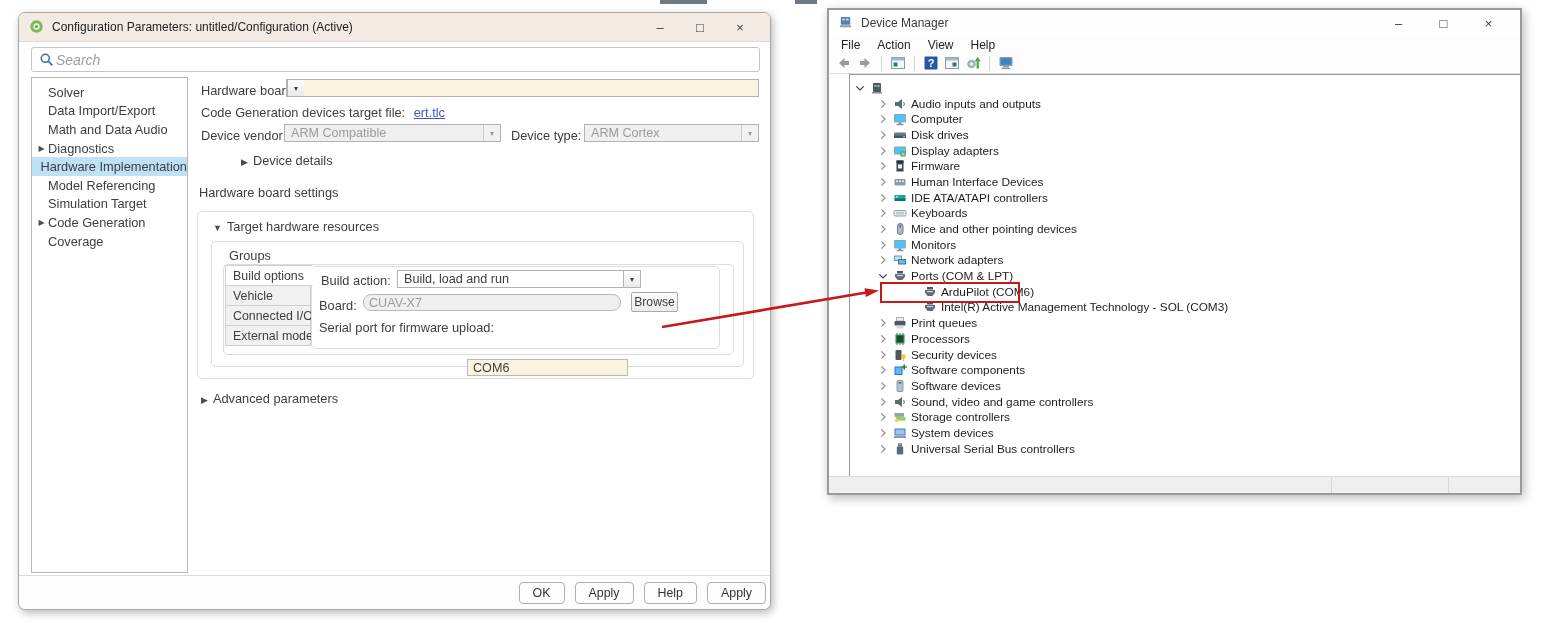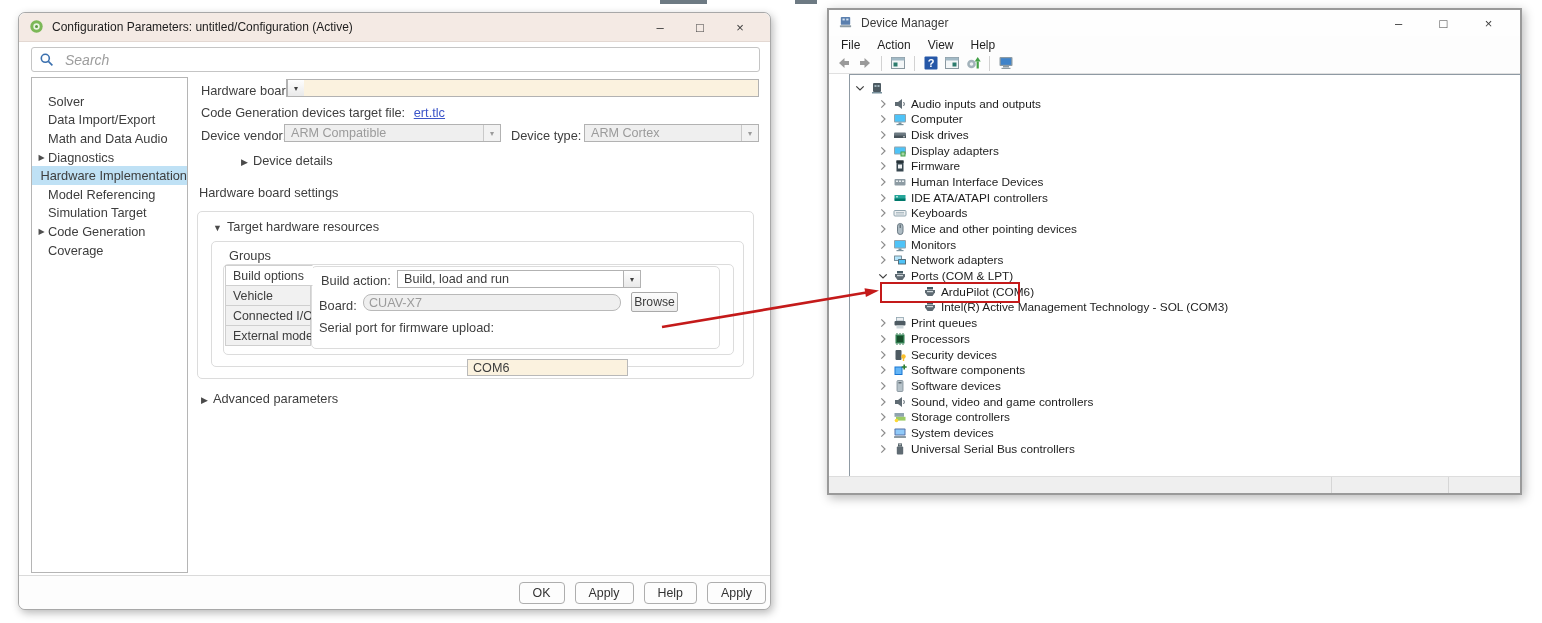--- a/index.html
+++ b/index.html
@@ -21,25 +21,25 @@
                  display:flex; align-items:center; padding:0 10px;
                  border-bottom:1px solid #e3d8d2; }
   .sl-title { font-size:12px; color:#1d1d1d; margin-left:7px; }
   .win-controls { margin-left:auto; display:flex; align-items:center; }
   .win-ctl { width:40px; text-align:center; font-size:13px; color:#3c3c3c; cursor:default; }
 
   .sl-search { position:absolute; left:12px; top:34px; width:729px; height:25px;
                border:1px solid #c5c5c5; border-radius:3px; background:#fff;
                display:flex; align-items:center; padding:0 7px; }
   .sl-search input { border:none; outline:none; flex:1; font-size:14px; font-style:italic;
-                     color:#ef4444; margin-left:11px; font-family:"Liberation Sans",sans-serif; }
+                     color:#ef4444; margin-left:2px; font-family:"Liberation Sans",sans-serif; }
   .sl-search input::placeholder { color:#9d9d9d; font-style:italic; }
 
   .sl-sidebar { position:absolute; left:12px; top:64px; width:157px; height:496px;
-                border:1px solid #b5b5b5; background:#fff; padding-top:14px; overflow:hidden; }
+                border:1px solid #b5b5b5; background:#fff; padding-top:5px; overflow:hidden; }
   .side-row { height:18.6px; display:flex; align-items:center; font-size:12.8px;
               color:#3d3d3d; white-space:nowrap; }
   .side-row .arr { width:11px; margin-left:4px; font-size:8px; color:#4f4f4f; text-align:center; }
   .side-row .side-label { margin-left:1px; }
   .side-row.sel { background:#bfe1f5; }
 
   .lbl { position:absolute; font-size:12.8px; color:#3e3e3e; white-space:nowrap; }
   .lbl .tri { font-size:9px; color:#4a4a4a; margin-right:5px; }
   a.sl-link { color:#3c55c8; text-decoration:underline; font-size:12.8px; }
 

